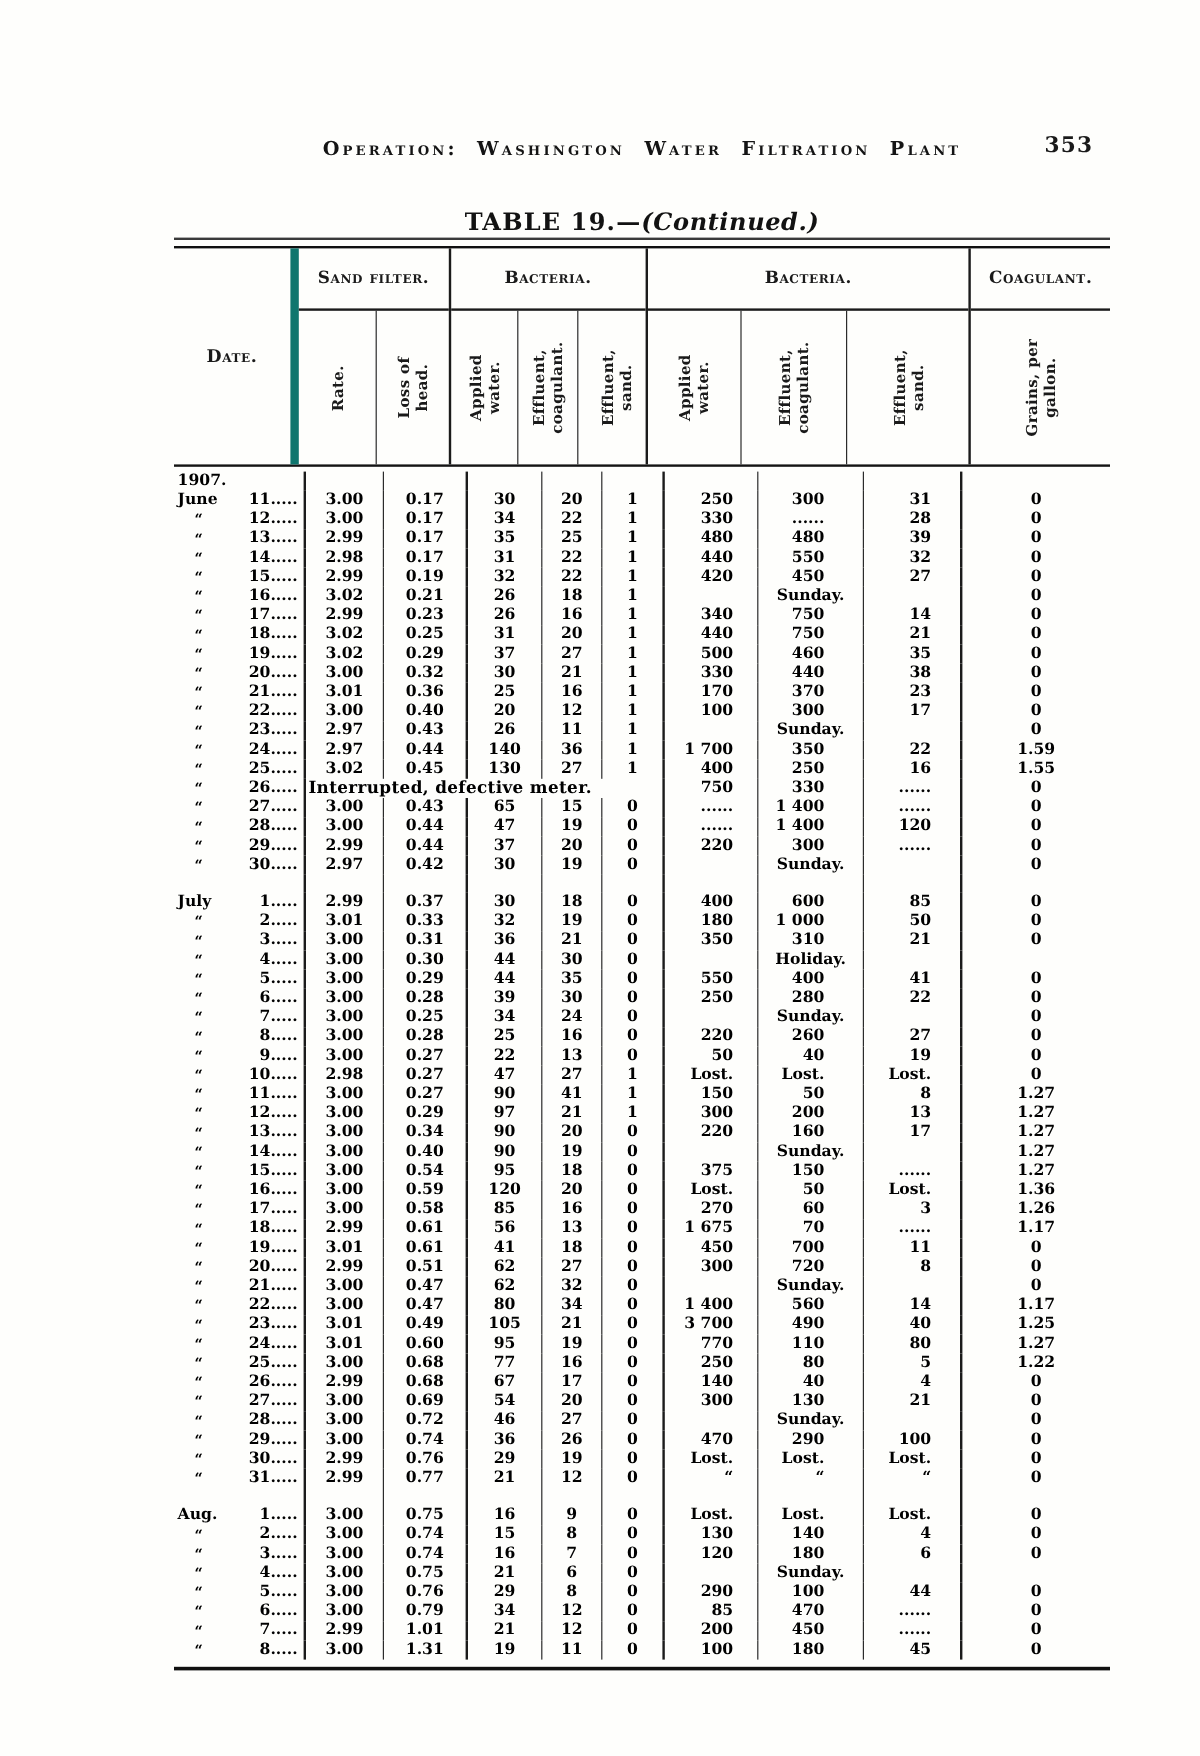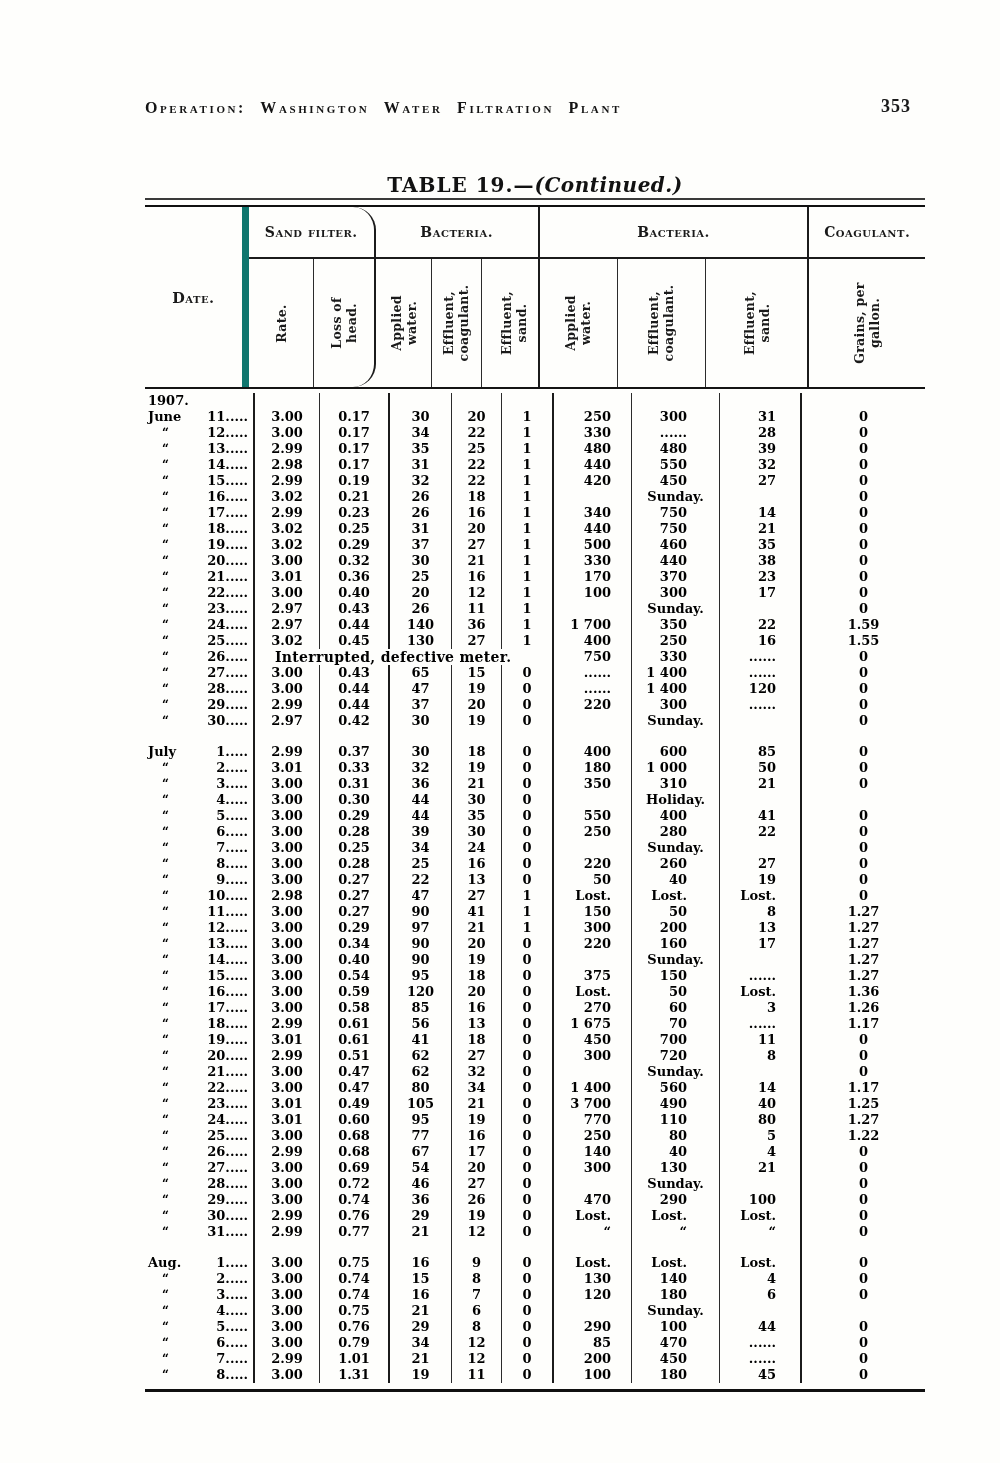--- a/index.html
+++ b/index.html
@@ -5,21 +5,21 @@
   html,body{margin:0;padding:0;}
   body{
     width:1000px;height:1463px;position:relative;
     background:#ffffff;color:#1a1a1a;
     font-family:"DejaVu Serif","Liberation Serif",serif;
     overflow:hidden;
   }
   .sheet{position:absolute;inset:0;background:#fefefc;}
 
   
-  .rh-row{position:absolute;top:99px;left:145px;width:780px;font-family:Liberation Serif, serif;}
+  .rh-row{position:absolute;top:114px;left:145px;width:780px;text-align:center;}
   .rh-text{
     font-variant:small-caps;font-weight:600;font-size:16px;
     letter-spacing:2.6px;word-spacing:8px;color:#141414;
   }
   .page-num{position:absolute;right:14px;top:-3px;font-size:18px;font-weight:600;letter-spacing:1px;}
 
   
   .title-row{
     position:absolute;top:148px;left:145px;width:780px;text-align:center;
     font-size:20px;font-weight:600;letter-spacing:1px;color:#121212;margin-top:25px;
@@ -33,21 +33,21 @@
   .rule-bottom{height:3px;background:#101010;}
 
   
   .thead{display:flex;height:180px;border-bottom:2.5px solid #141414;}
   .h-date{
     width:110px;box-sizing:border-box;border-right:7px solid #0f766e;
     display:flex;align-items:center;justify-content:center;
     font-variant:small-caps;font-weight:600;font-size:14.5px;letter-spacing:0.5px;
   }
   .grp{display:flex;flex-direction:column;box-sizing:border-box;}
-  .w-sand{width:135px;border-right:2px solid #1b1b1b;border-radius:23px;}
+  .w-sand{width:135px;border-right:2px solid #1b1b1b;}
   .w-turb{width:164px;border-right:2px solid #1b1b1b;}
   .w-bact{width:287px;border-right:2px solid #1b1b1b;}
   .w-coag{width:123px;}
   .grp-label{
     height:50px;display:flex;align-items:center;justify-content:center;
     border-bottom:2px solid #1b1b1b;
     font-variant:small-caps;font-weight:600;font-size:14px;letter-spacing:0.5px;
     white-space:nowrap;
   }
   .subrow{flex:1;display:flex;}
@@ -80,21 +80,21 @@
   .c2{width:70px;border-right:2px solid #1b1b1b;text-align:center;}
   .c3{width:62px;border-right:1px solid #2b2b2b;text-align:center;}
   .c4{width:50px;border-right:1px solid #2b2b2b;text-align:center;}
   .c5{width:52px;border-right:2px solid #1b1b1b;text-align:center;}
   .c6{width:78px;border-right:1px solid #2b2b2b;text-align:right;padding-right:20px;}
   .c7{width:88px;border-right:1px solid #2b2b2b;text-align:right;padding-right:32px;}
   .c8{width:82px;border-right:2px solid #1b1b1b;text-align:right;padding-right:24px;}
   .c9{width:123px;text-align:center;}
   .cspan{
     width:299px;border-right:2px solid #1b1b1b;
-    text-align:left;padding-left:20px;font-size:14px;letter-spacing:0.3px;
+    text-align:left;padding-left:2px;font-size:14px;letter-spacing:0.3px;
   }
   .dnote{text-align:center;padding-right:0 !important;}
 </style>
 </head>
 <body>
 
 <div class="sheet">
 
   <div class="rh-row">
     <span class="rh-text">Operation: Washington Water Filtration Plant</span>

